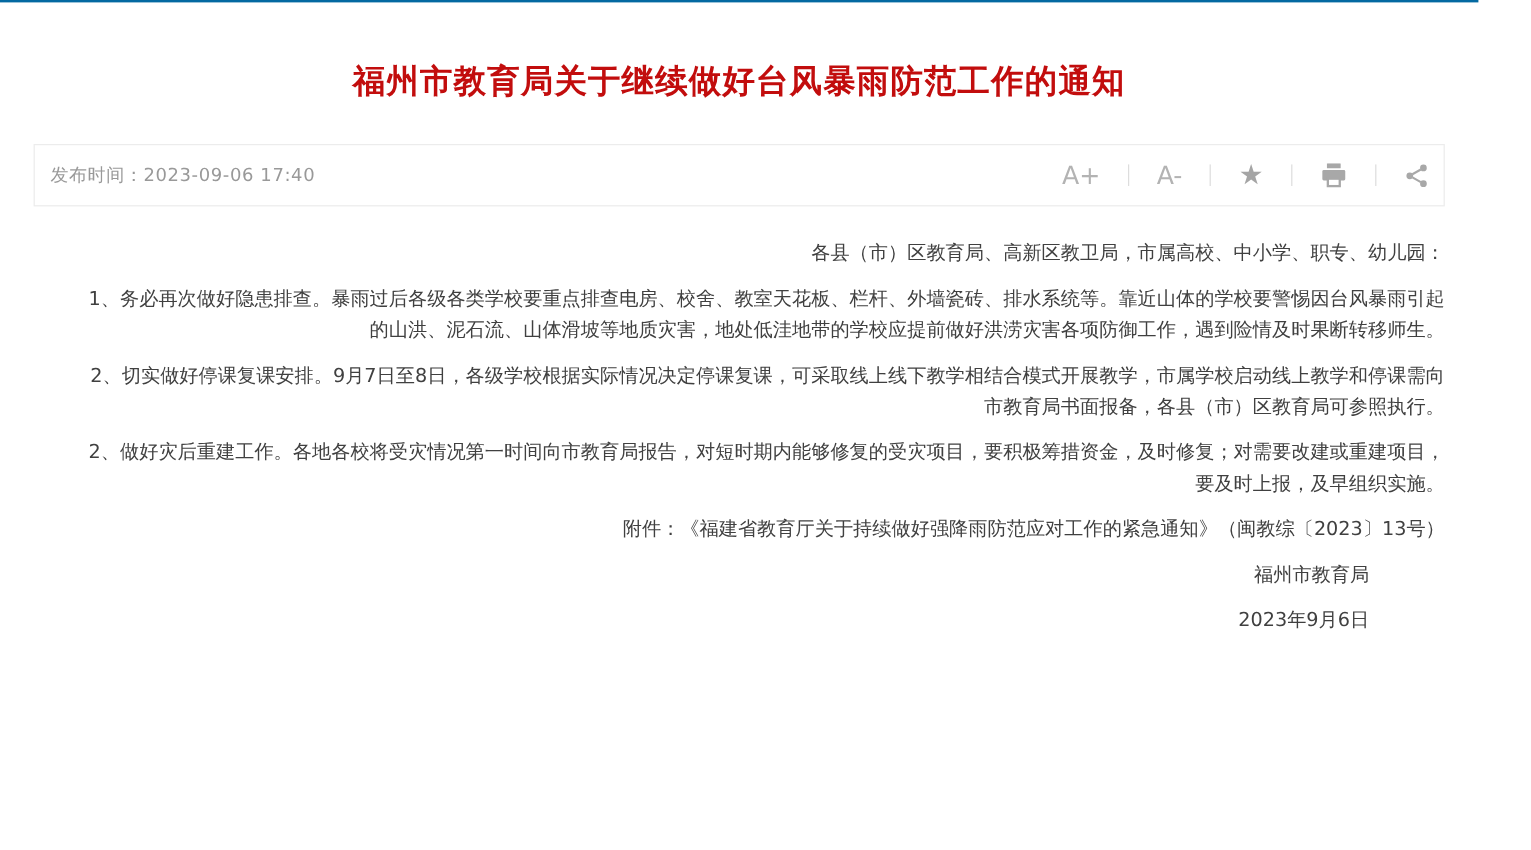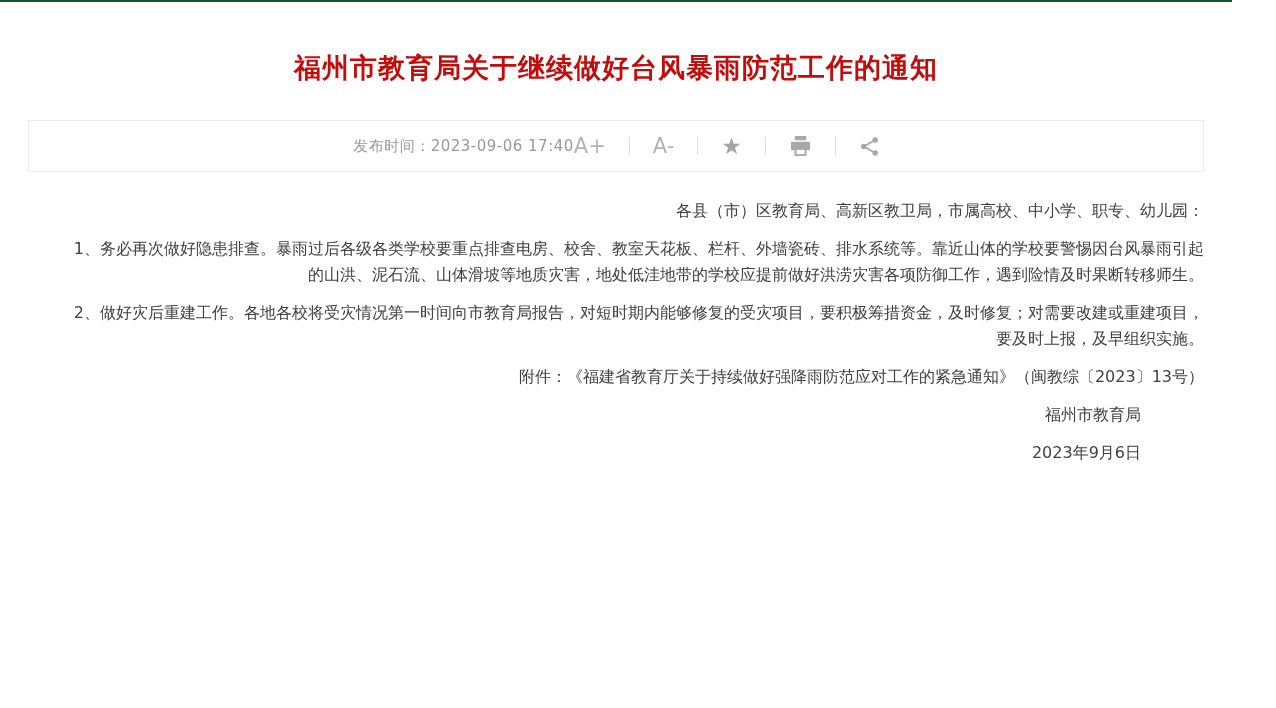--- a/index.html
+++ b/index.html
@@ -5,38 +5,38 @@
   * { margin: 0; padding: 0; box-sizing: border-box; }
   html, body {
     width: 1276px; height: 708px;
     background: #ffffff;
     font-family: "DejaVu Sans", "Liberation Sans", sans-serif;
     overflow: hidden;
   }
   .page {
     width: 1232px; height: 708px;
     background: #ffffff;
-    border-top: 2px solid #14532d;
+    border-top: 2px solid #0369a1;
     overflow: hidden;
   }
   .title {
     margin-top: 48px;
     text-align: center;
     color: #c20d0d;
     font-size: 27px;
     font-weight: bold;
     letter-spacing: 1px;
   }
   .meta-bar {
     margin: 34px 28px 0 28px;
     height: 52px;
     border: 1px solid #ececec;
     display: flex;
     align-items: center;
-    justify-content: center;
+    justify-content: space-between;
     padding: 0 12px 0 13px;
   }
   .meta-left {
     color: #999999;
     font-size: 15px;
     letter-spacing: 0.5px;
   }
   .meta-right { display: flex; align-items: center; }
   .tool-text {
     color: #b3b3b3;
@@ -100,20 +100,21 @@
           <line x1="8" y1="10.5" x2="16" y2="6" stroke="#a8a8a8" stroke-width="2"></line>
           <line x1="8" y1="13.5" x2="16" y2="18" stroke="#a8a8a8" stroke-width="2"></line>
         </svg>
       </span>
     </div>
   </div>
 
   <div class="content">
     <p class="para">各县（市）区教育局、高新区教卫局，市属高校、中小学、职专、幼儿园：</p>
     <p class="para indent">1、务必再次做好隐患排查。暴雨过后各级各类学校要重点排查电房、校舍、教室天花板、栏杆、外墙瓷砖、排水系统等。靠近山体的学校要警惕因台风暴雨引起的山洪、泥石流、山体滑坡等地质灾害，地处低洼地带的学校应提前做好洪涝灾害各项防御工作，遇到险情及时果断转移师生。</p>
+    <p class="para indent">2、切实做好停课复课安排。9月7日至8日，各级学校根据实际情况决定停课复课，可采取线上线下教学相结合模式开展教学，市属学校启动线上教学和停课需向市教育局书面报备，各县（市）区教育局可参照执行。</p>
     <p class="para indent">2、做好灾后重建工作。各地各校将受灾情况第一时间向市教育局报告，对短时期内能够修复的受灾项目，要积极筹措资金，及时修复；对需要改建或重建项目，要及时上报，及早组织实施。</p>
     <p class="para indent">附件：《福建省教育厅关于持续做好强降雨防范应对工作的紧急通知》（闽教综〔2023〕13号）</p>
 
     <div class="signature">
       <p class="sig-line">福州市教育局</p>
       <p class="sig-line">2023年9月6日</p>
     </div>
   </div>
 
 </div>

